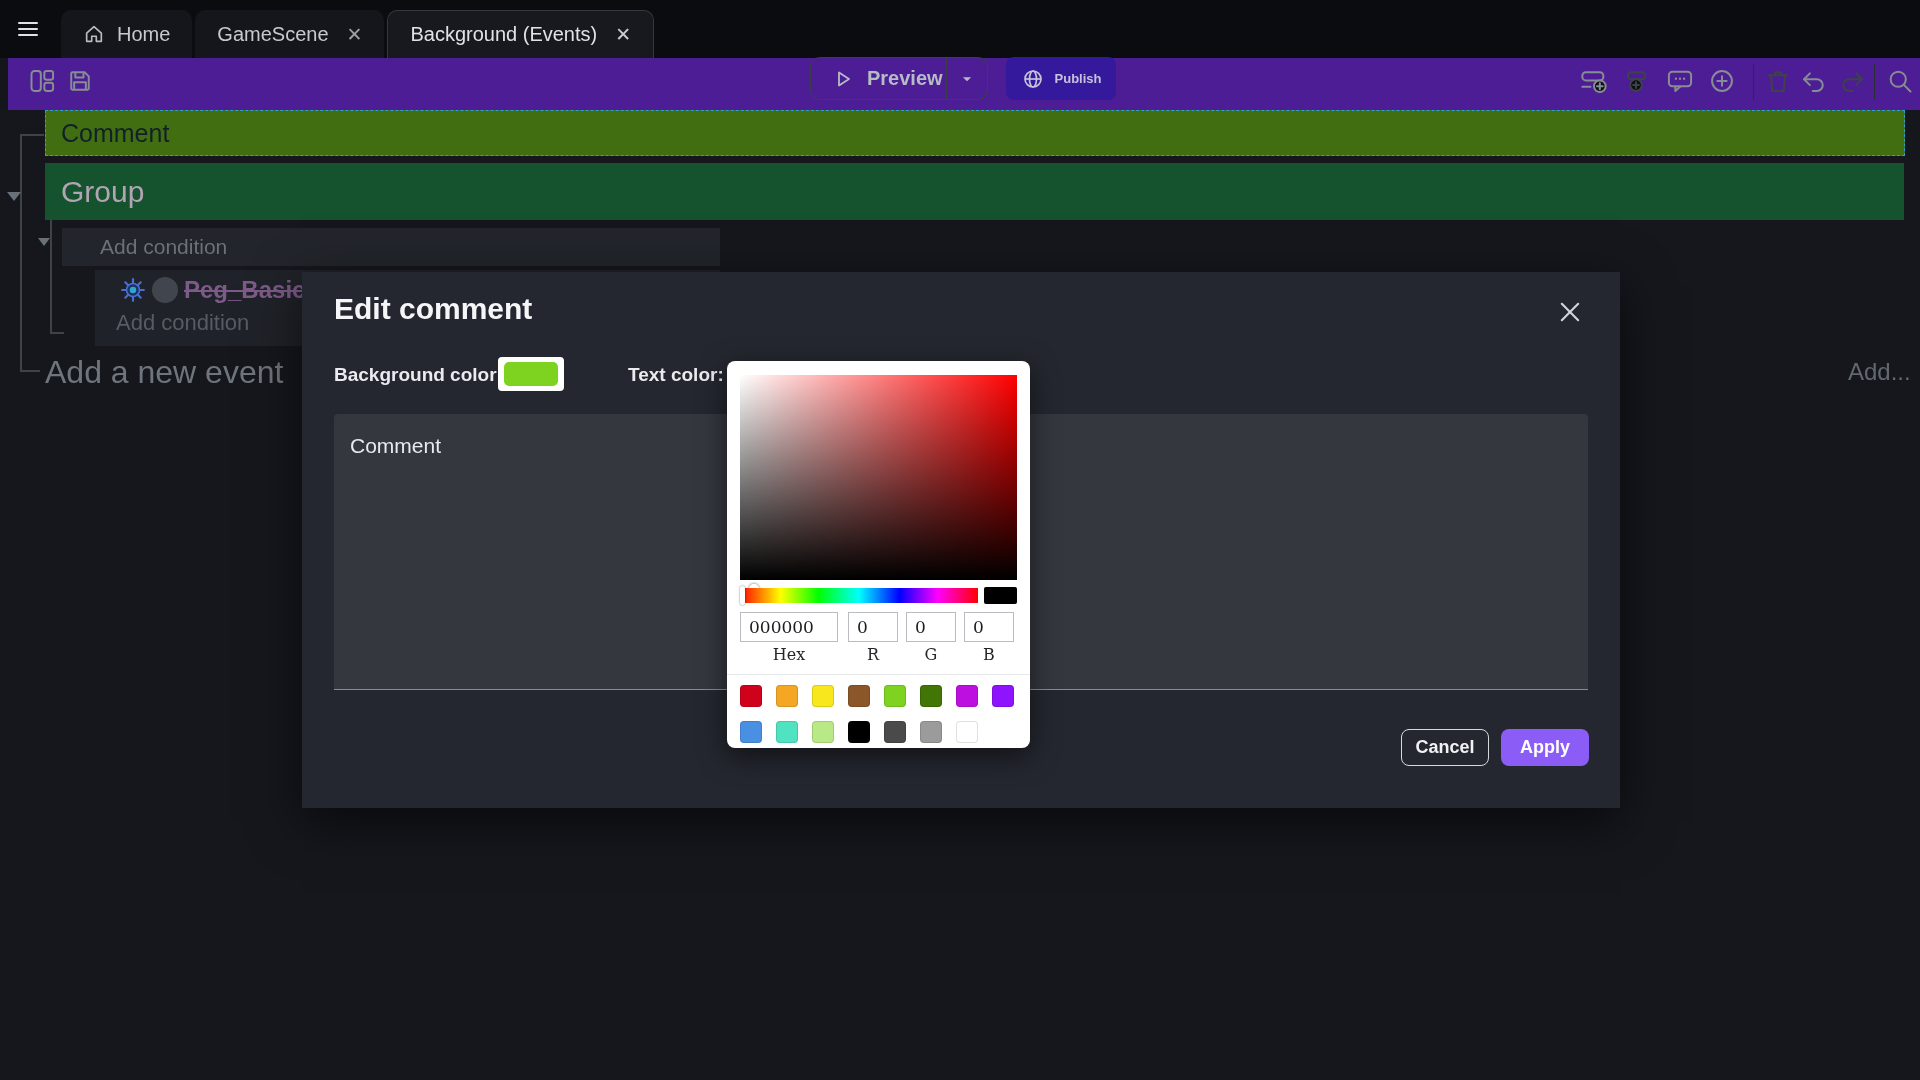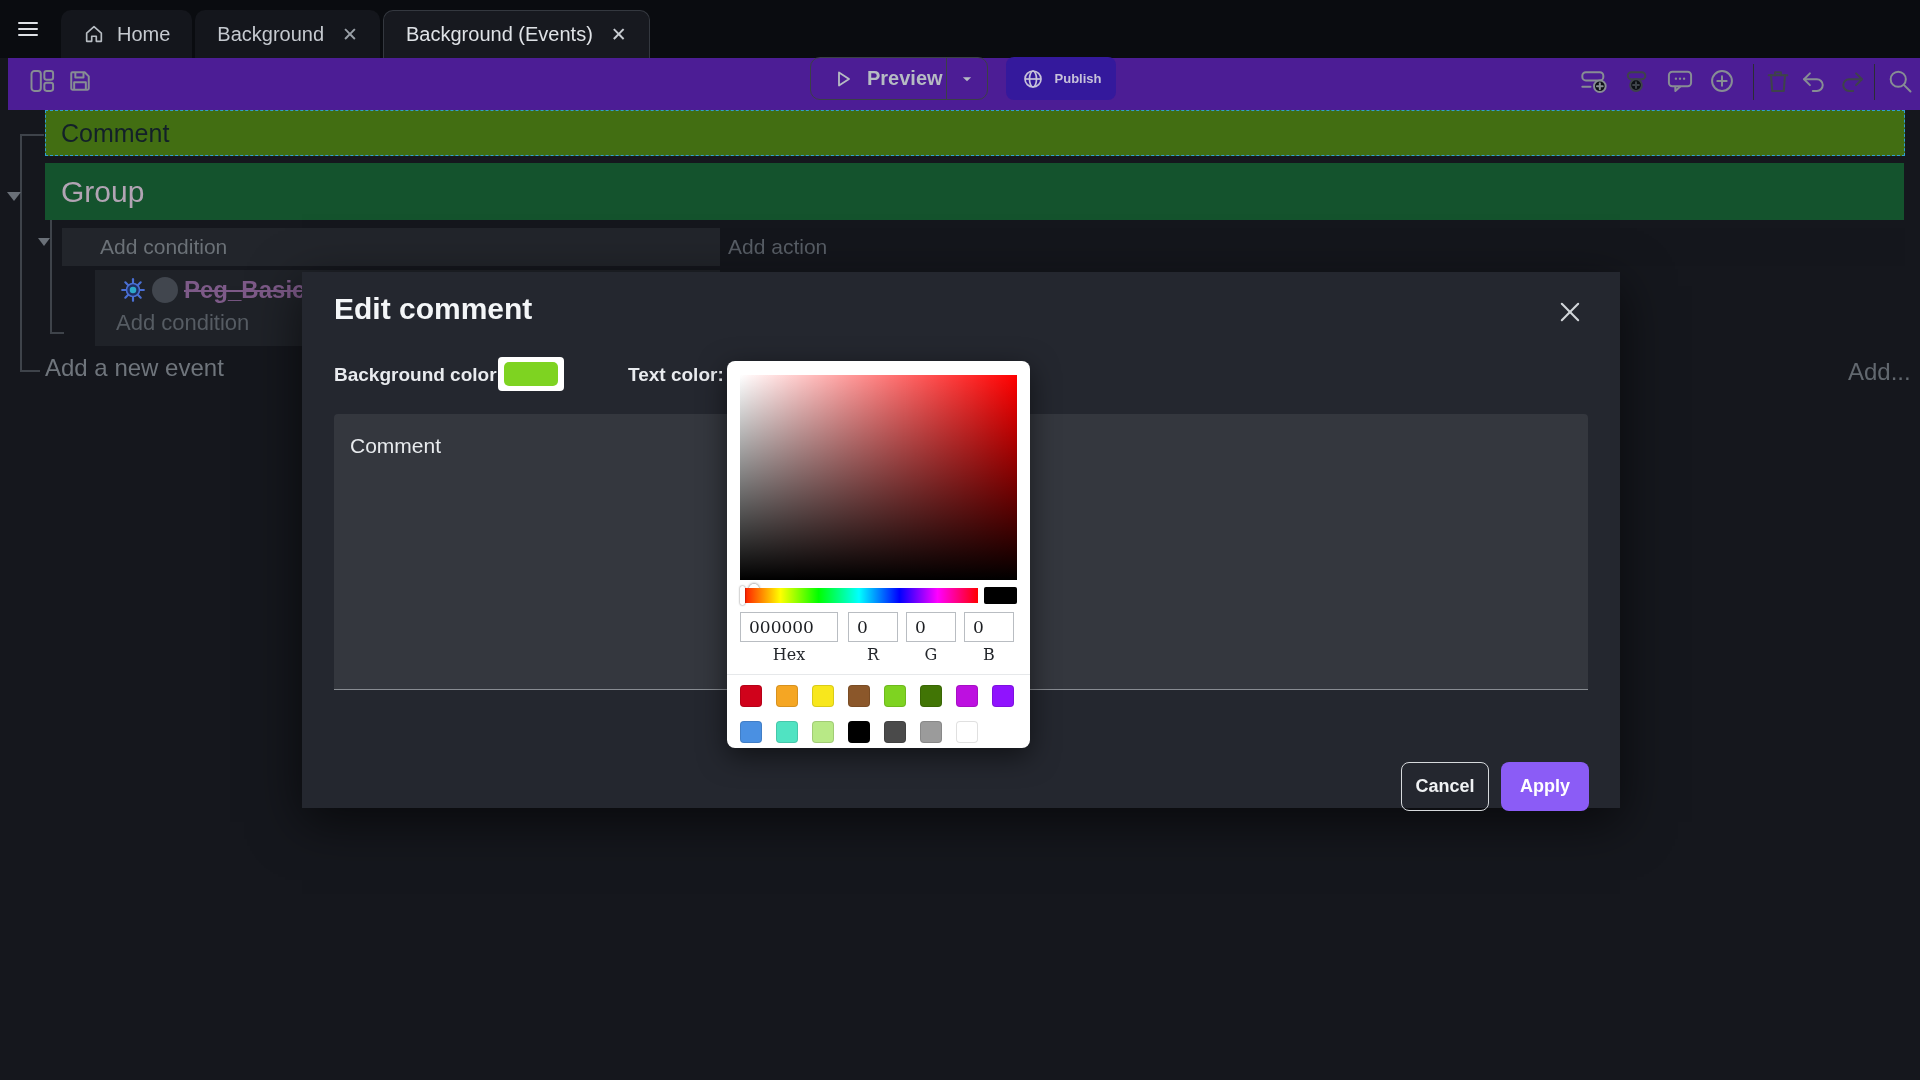--- a/index.html
+++ b/index.html
@@ -68,21 +68,21 @@
   }
   .action-cell {
     position:absolute; left:720px; top:118px; width:1185px; height:38px; background:#14161c;
     color:#585e66; font-size:21px; display:flex; align-items:center; padding-left:8px; cursor:pointer;
   }
   .sub-block { position:absolute; left:95px; top:160px; width:625px; height:76px; background:#1f2228; }
   .instr-row { position:absolute; left:0; top:2px; height:36px; display:flex; align-items:center; gap:6px; padding-left:25px; cursor:pointer; }
   .obj-thumb { width:26px; height:26px; border-radius:50%; background:#41464e; }
   .obj-name { color:#7d5a88; font-size:24px; font-weight:700; text-decoration:line-through; text-decoration-thickness:2px; }
   .cond-row2 { position:absolute; left:21px; top:40px; color:#565c63; font-size:22px; cursor:pointer; }
-  .add-new-event { position:absolute; left:45px; top:244px; color:#6f757c; font-size:24px; cursor:pointer; }
+  .add-new-event { position:absolute; left:45px; top:244px; color:#6f757c; font-size:32px; cursor:pointer; }
   .add-more { position:absolute; left:1848px; top:248px; color:#62686f; font-size:24px; cursor:pointer; }
 
   
   .dialog {
     position:absolute; left:302px; top:272px; width:1318px; height:536px;
     background:#24272f; border-radius:0; box-shadow:0 14px 48px rgba(0,0,0,.6); z-index:10;
   }
   .dialog-title { position:absolute; left:32px; top:20px; font-size:30px; font-weight:700; color:#f4f6f8; }
   .dialog-close { position:absolute; right:36px; top:26px; width:28px; height:28px; color:#d2d6da; cursor:pointer; }
   .color-label { position:absolute; top:92px; font-size:19px; font-weight:700; color:#e9ebef; }
@@ -91,21 +91,21 @@
   .swatch-box {
     position:absolute; left:196px; top:85px; width:66px; height:34px; background:#ffffff; border-radius:4px;
     display:flex; align-items:center; justify-content:center; cursor:pointer;
   }
   .swatch-box .swatch-inner { width:54px; height:24px; border-radius:5px; }
   .comment-area {
     position:absolute; left:32px; top:142px; width:1254px; height:276px;
     background:#34373e; border-radius:4px 4px 0 0; border-bottom:1px solid #888c92;
     font-size:21px; color:#e8ebee; padding:20px 16px; cursor:text;
   }
-  .btn { position:absolute; top:490px; height:49px; border-radius:8px; font-size:18px; font-weight:700;
+  .btn { position:absolute; top:457px; height:37px; border-radius:8px; font-size:18px; font-weight:700;
          display:flex; align-items:center; justify-content:center; cursor:pointer; }
   .cancel-btn { left:1099px; width:88px; border:1px solid #d6d9dc; color:#f0f2f4; background:transparent; }
   .apply-btn  { left:1199px; width:88px; color:#ffffff; }
 
   
   .picker {
     position:absolute; left:727px; top:361px; width:303px; height:387px;
     background:#ffffff; border-radius:8px; box-shadow:0 8px 28px rgba(0,0,0,.55); z-index:20;
     font-family:"DejaVu Serif", serif;
   }
@@ -152,21 +152,21 @@
   <div class="tabs">
     <div class="tab">
       <span class="home-ic">
         <svg viewBox="0 0 24 24" width="22" height="22" fill="none" stroke="currentColor" stroke-width="1.8" stroke-linejoin="round">
           <path d="M4 11 L12 4 L20 11 V20 H14.5 V14.5 H9.5 V20 H4 Z"></path>
         </svg>
       </span>
       <span>Home</span>
     </div>
     <div class="tab">
-      <span>Background</span>
+      <span>GameScene</span>
       <span class="tab-close">✕</span>
     </div>
     <div class="tab active">
       <span>Background (Events)</span>
       <span class="tab-close">✕</span>
     </div>
   </div>
 </div>
 
 <div class="toolbar">
@@ -283,21 +283,20 @@
 
   <div class="comment-bar" style="background: rgb(66, 110, 18);">
     <span style="color: rgb(19, 32, 41);">Comment</span>
   </div>
 
   <div class="group-bar" style="background: #14532d;">
     <span style="color: rgb(178, 164, 180);">Group</span>
   </div>
 
   <div class="cond-row1">Add condition</div>
-  <div class="action-cell">Add action</div>
 
   <div class="sub-block">
     <div class="instr-row">
       <span>
         <svg viewBox="0 0 24 24" width="26" height="26">
           <g stroke="#4a6fd4" stroke-width="2" stroke-linecap="round">
             <line x1="12" y1="2" x2="12" y2="6"></line>
               <line x1="12" y1="18" x2="12" y2="22"></line>
             <line x1="2" y1="12" x2="6" y2="12"></line>
               <line x1="18" y1="12" x2="22" y2="12"></line>

